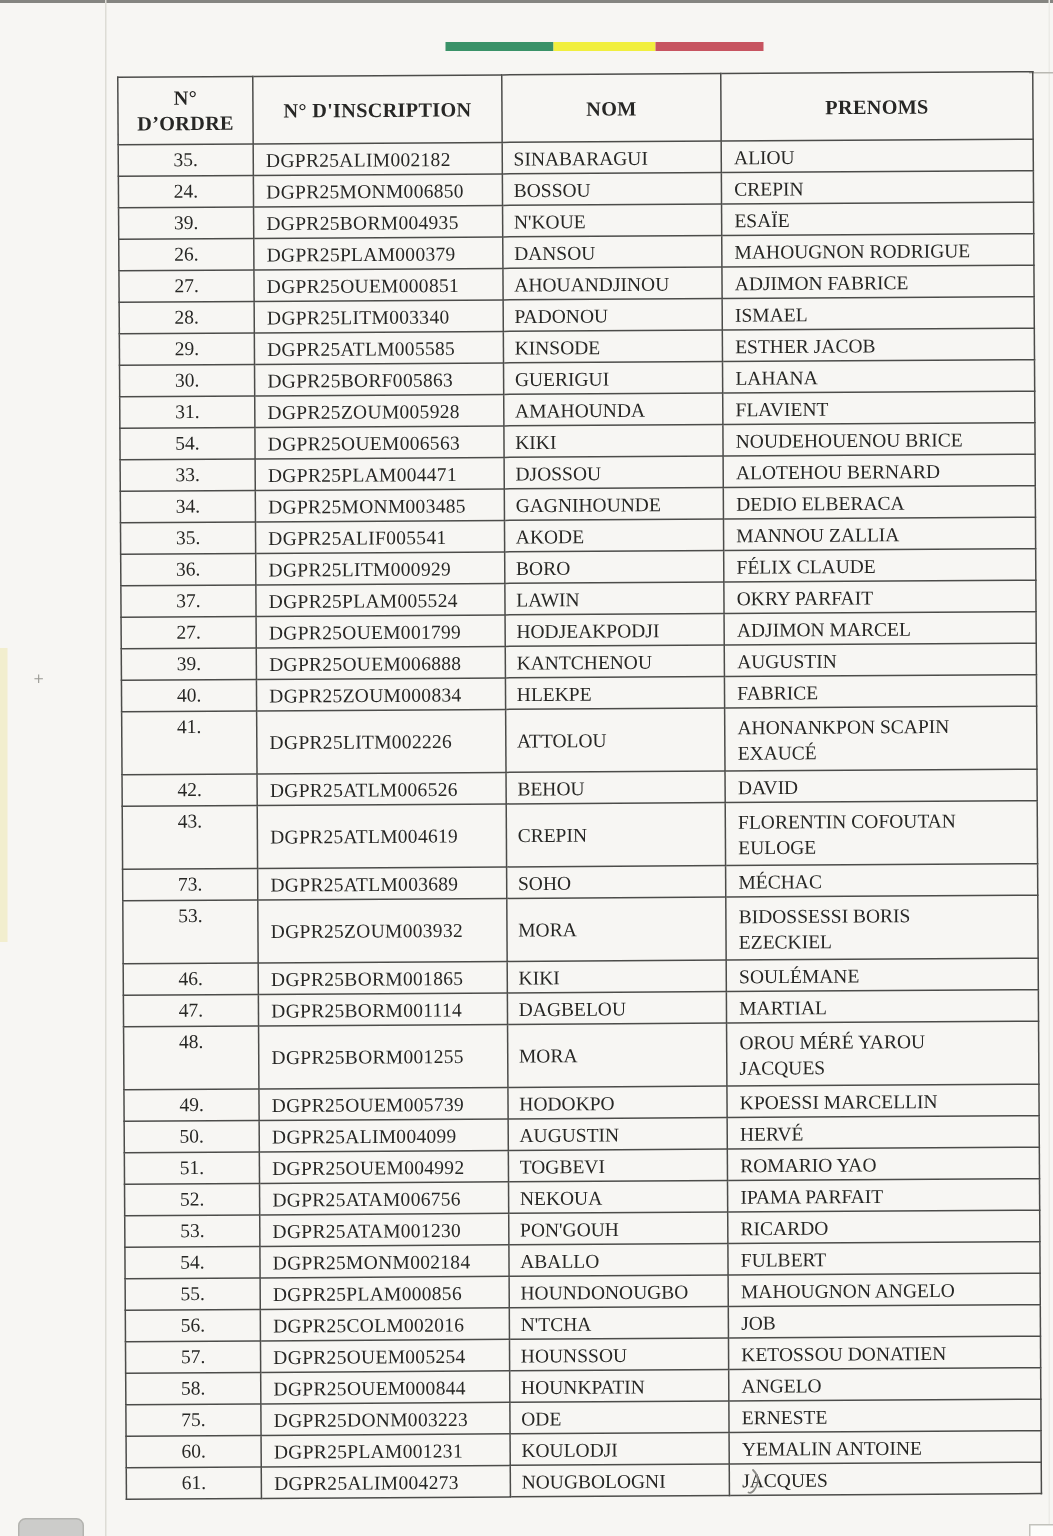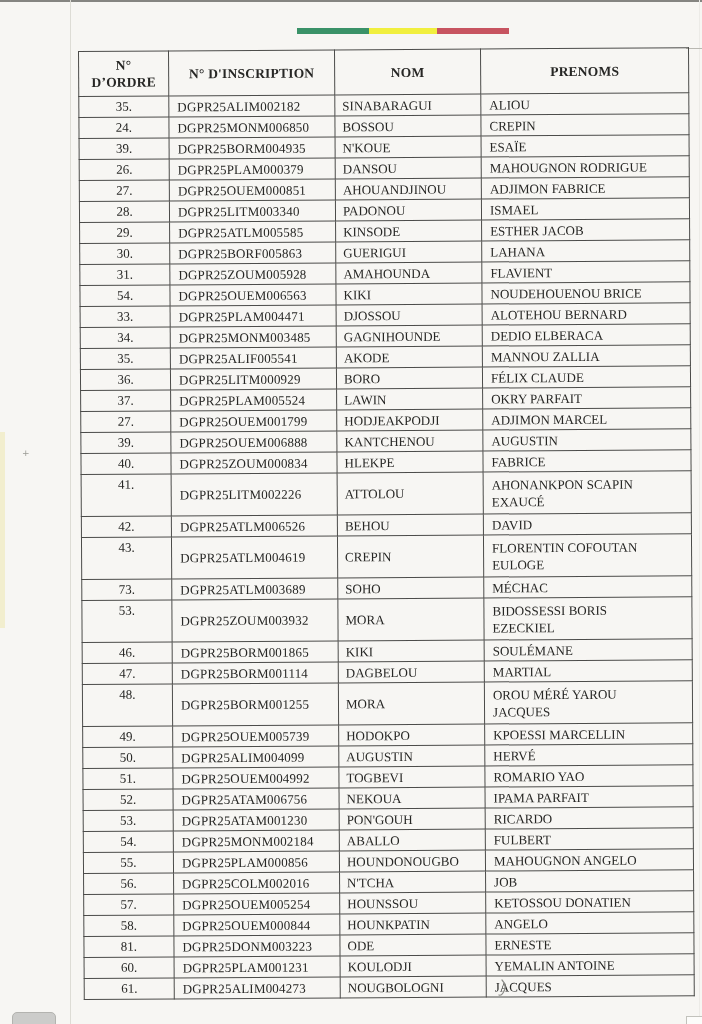--- a/index.html
+++ b/index.html
@@ -322,21 +322,21 @@
           <td class="nom">HOUNSSOU</td>
           <td class="prenoms">KETOSSOU DONATIEN</td>
         </tr>
         <tr class="row">
           <td class="ordre">58.</td>
           <td class="inscription">DGPR25OUEM000844</td>
           <td class="nom">HOUNKPATIN</td>
           <td class="prenoms">ANGELO</td>
         </tr>
         <tr class="row">
-          <td class="ordre">81.</td>
+          <td class="ordre">75.</td>
           <td class="inscription">DGPR25DONM003223</td>
           <td class="nom">ODE</td>
           <td class="prenoms">ERNESTE</td>
         </tr>
         <tr class="row">
           <td class="ordre">60.</td>
           <td class="inscription">DGPR25PLAM001231</td>
           <td class="nom">KOULODJI</td>
           <td class="prenoms">YEMALIN ANTOINE</td>
         </tr>

